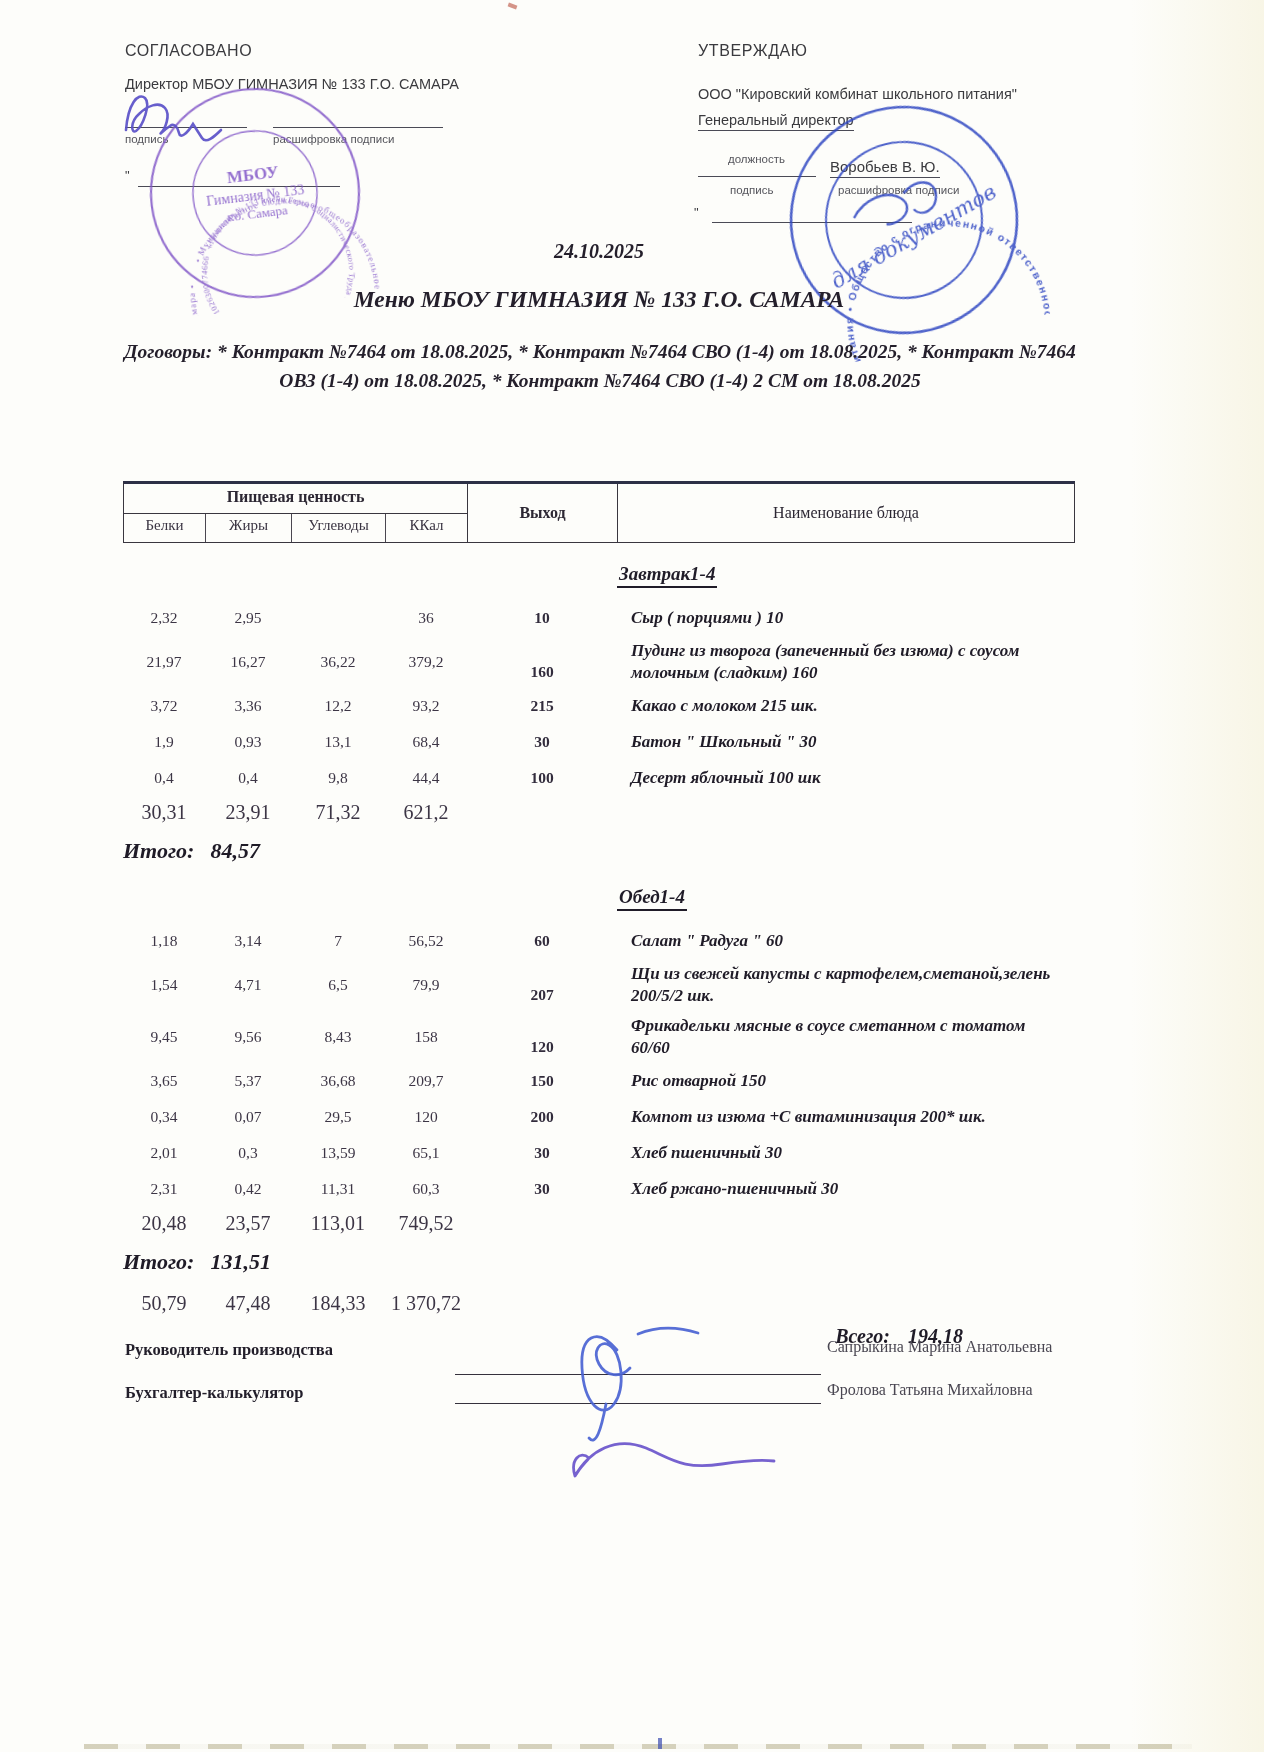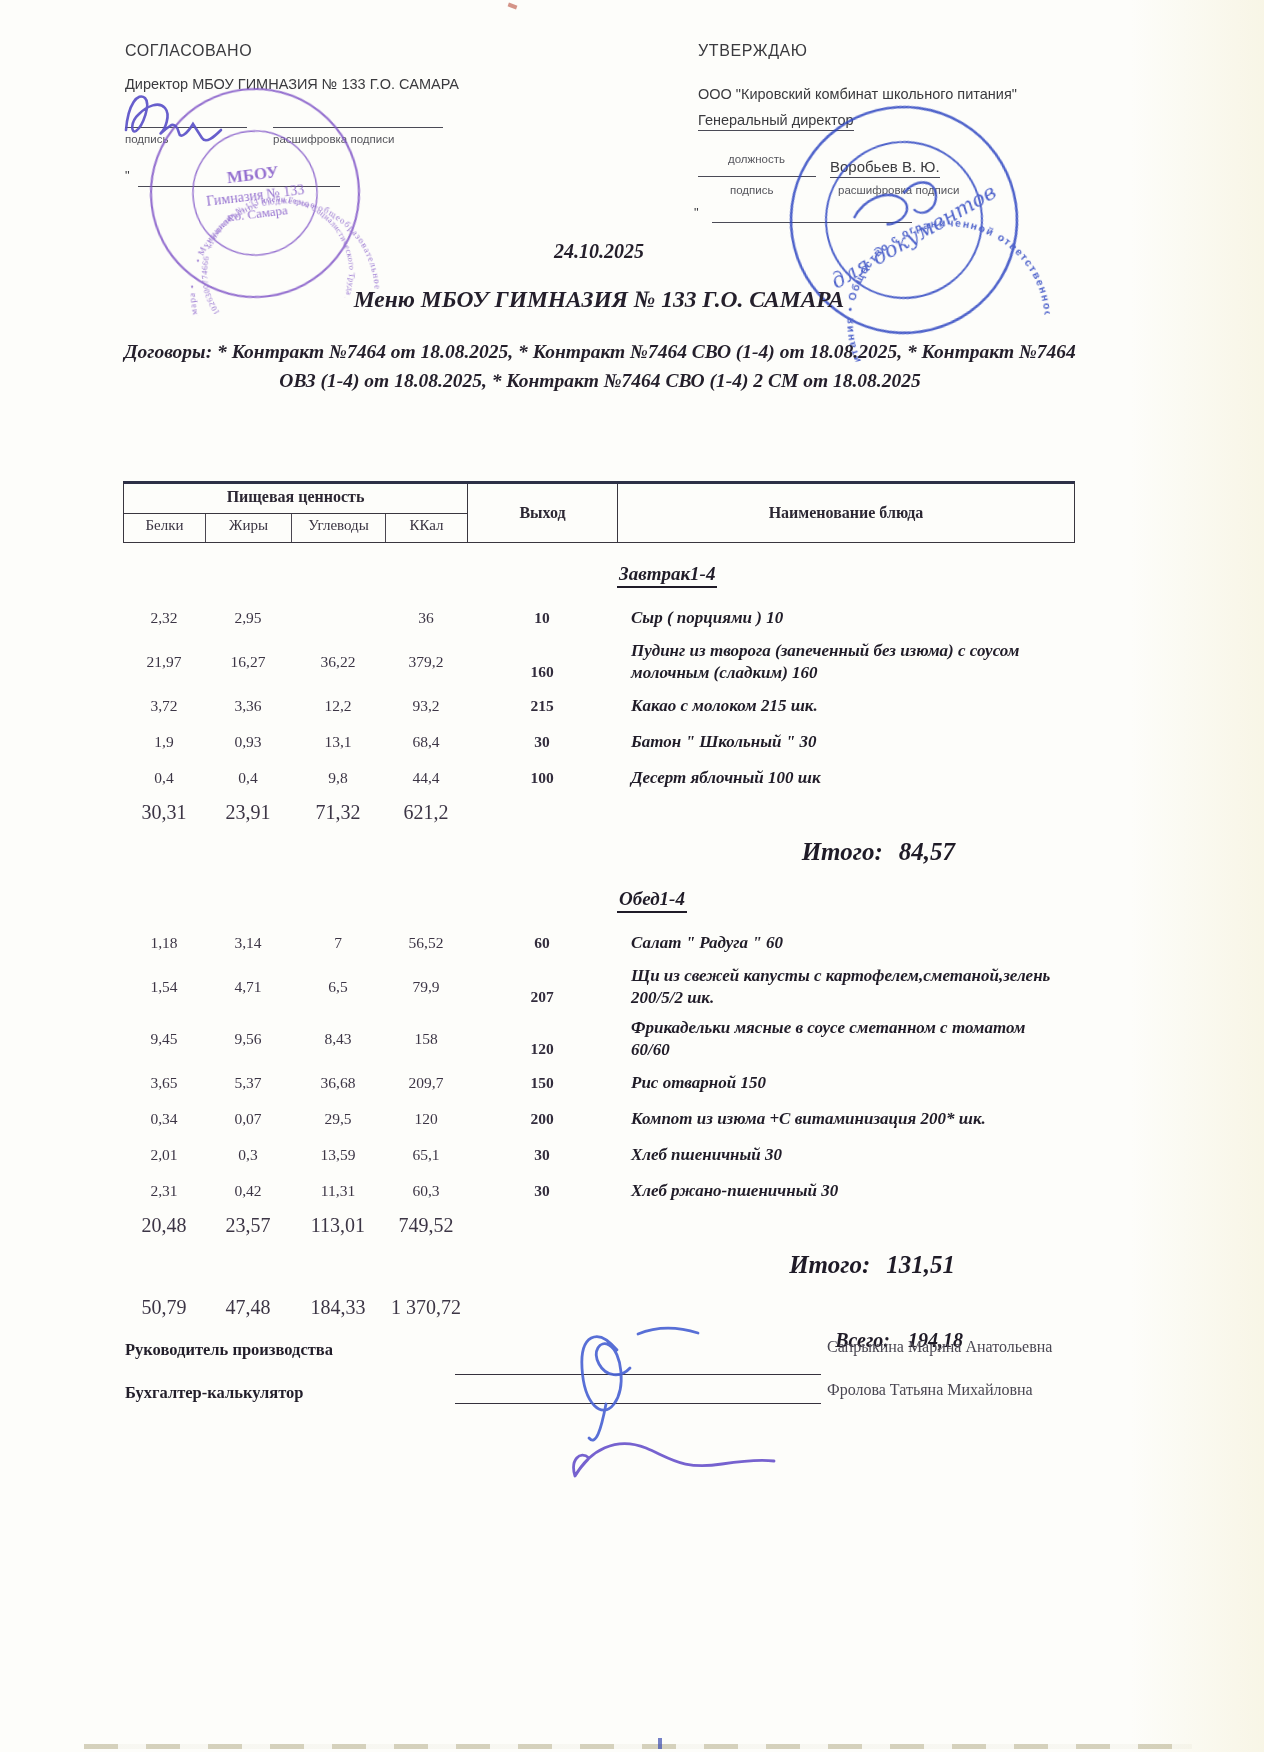--- a/index.html
+++ b/index.html
@@ -15,35 +15,35 @@
          grid-template-columns:82px 86px 94px 82px 150px 1fr;grid-template-rows:30px 28px;
          border:1.6px solid #39363f;border-top:3px solid #2d3046;box-sizing:border-box;}
   .th-group{grid-column:1/5;grid-row:1;border-bottom:1.3px solid #39363f;border-right:1.6px solid #39363f;
             font-weight:bold;font-size:16px;text-align:center;padding-top:4px;color:#2c2733;}
   .th-sub{grid-row:2;font-size:15px;text-align:center;padding-top:3px;color:#3a3442;}
   .th-sub.brd{border-right:1.1px solid #4a4750;}
   .th-sub.brd-strong{border-right:1.6px solid #39363f;}
   .th-out{grid-column:5;grid-row:1/3;border-right:1.6px solid #39363f;display:flex;align-items:center;justify-content:center;
           font-weight:bold;font-size:16px;color:#2c2733;}
   .th-dish{grid-column:6;grid-row:1/3;display:flex;align-items:center;justify-content:center;
-           font-weight:bold;font-size:16px;color:#2c2733;}
+           font-weight:normal;font-size:16px;color:#2c2733;}
   
   .mbody{position:absolute;left:123px;top:541px;width:952px;}
   .mrow{display:grid;grid-template-columns:82px 86px 94px 82px 150px 1fr;align-items:center;min-height:36px;}
   .mrow.tall{min-height:52px;}
   .mrow .num{text-align:center;font-size:15.5px;color:#3c3545;}
   .mrow .out{text-align:center;font-size:15.5px;font-weight:600;color:#322c3c;}
   .mrow.tall .out{align-self:end;padding-bottom:7px;}
   .mrow .dish{padding-left:14px;font-style:italic;font-weight:bold;font-size:17px;line-height:1.32;
               color:#201c28;white-space:pre-line;}
   .mtotals{display:grid;grid-template-columns:82px 86px 94px 82px 150px 1fr;min-height:32px;align-items:center;}
   .mtotals .num{text-align:center;font-size:20px;color:#3c3545;}
   .section-heading{margin:22px 0 12px 494px;width:fit-content;font-style:italic;font-weight:bold;font-size:19px;
                    color:#201c28;border-bottom:2px solid #201c28;padding:0 2px 1px 2px;}
-  .subtotal{text-align:right;padding-right:120px;margin-top:10px;font-style:italic;font-weight:bold;font-size:25px;color:#1f1b27;}
+  .subtotal{padding-right:120px;margin-top:10px;font-style:italic;font-weight:bold;font-size:22px;color:#1f1b27;}
   .subtotal .val{margin-left:16px;}
   .vsego{text-align:right;padding-right:112px;margin-top:6px;font-style:italic;font-weight:bold;font-size:20px;color:#1f1b27;}
   .vsego .val{margin-left:18px;}
   
   .stamp{opacity:.84;filter:blur(.4px);pointer-events:none;}
   .s-ring1{font-size:9px;letter-spacing:1.1px;fill:#8257c8;font-family:"Liberation Serif",serif;}
   .s-ring2{font-size:8.2px;letter-spacing:.4px;fill:#8257c8;font-family:"Liberation Serif",serif;}
   .s-center{fill:#8257c8;font-family:"Liberation Serif",serif;text-anchor:middle;}
   .c-ring{font-size:10.5px;letter-spacing:1.6px;font-weight:bold;fill:#2e46c2;font-family:"Liberation Sans",sans-serif;}
   .c-script{fill:#2e46c2;font-family:"DejaVu Serif",serif;font-style:italic;font-size:21px;text-anchor:middle;}

